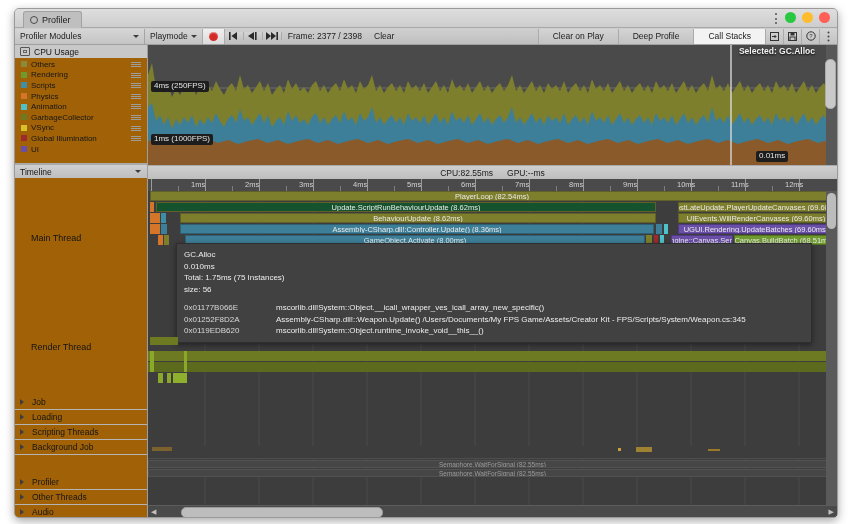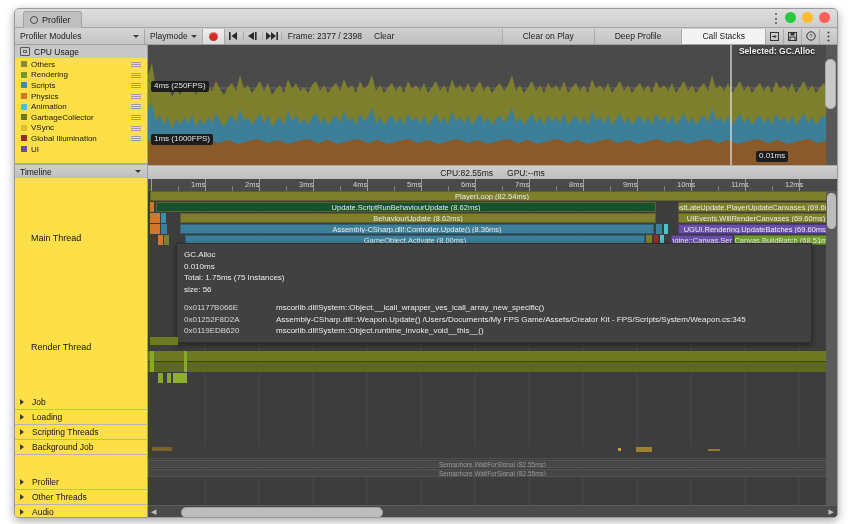--- a/index.html
+++ b/index.html
@@ -30,31 +30,31 @@
   .tb-modules .caret{position:absolute;right:5px;top:6px;}
   .tb-btn{height:15px;display:flex;align-items:center;gap:3px;padding:0 5px;border-right:1px solid #ababab;
           background:linear-gradient(#d4d4d4,#c2c2c2);box-sizing:border-box;white-space:nowrap;}
   .tb-plain{height:15px;display:flex;align-items:center;padding:0 6px;box-sizing:border-box;white-space:nowrap;}
   .recbtn{width:22px;display:flex;align-items:center;justify-content:center;background:linear-gradient(#efefef,#dcdcdc);}
   .rec{width:9px;height:9px;border-radius:50%;background:#d32b28;box-shadow:inset 0 1px 1px rgba(255,255,255,.5);}
   .navbtn{width:18px;display:flex;align-items:center;justify-content:center;font-size:8px;color:#2a2a2a;
           background:linear-gradient(#d4d4d4,#c2c2c2);border-right:1px solid #ababab;letter-spacing:-1px;}
   .tb-sep{flex:1;background:linear-gradient(#cfcfcf,#bfbfbf);height:15px;}
   .tb-right{display:flex;align-items:center;height:15px;}
-  .tb-tog{height:15px;display:flex;align-items:center;padding:0 20px;border-left:1px solid #ababab;
+  .tb-tog{height:15px;display:flex;align-items:center;padding:0 14px;border-left:1px solid #ababab;
           background:linear-gradient(#d4d4d4,#c2c2c2);box-sizing:border-box;white-space:nowrap;}
   .tb-tog.on{background:#f3f3f3;}
   .tb-icons{display:flex;align-items:center;gap:0;height:15px;margin-left:auto;}
   .ticon{width:17px;height:15px;display:flex;align-items:center;justify-content:center;
          border-left:1px solid #ababab;background:linear-gradient(#d4d4d4,#c2c2c2);}
   .ticon svg{display:block;}
 
   
   .body{display:flex;height:473px;}
-  .leftcol{width:133px;background:#fde047;border-right:1px solid #9d9d9d;box-sizing:border-box;}
+  .leftcol{width:133px;background:#a16207;border-right:1px solid #9d9d9d;box-sizing:border-box;}
   .rightcol{flex:1;position:relative;background:#3d3d3d;}
 
   
   .mod-header{height:13px;display:flex;align-items:center;gap:4px;padding-left:5px;font-size:8.5px;color:#141414;
               background:#c8c8c8;}
   .cpuicon{width:10px;height:9px;border:1px solid #555;border-radius:1px;position:relative;box-sizing:border-box;}
   .cpuicon::after{content:"";position:absolute;left:2px;top:2px;right:2px;bottom:2px;border:1px solid #666;}
   .legend{padding:1px 0 0 6px;}
   .leg{height:10.6px;display:flex;align-items:center;font-size:8px;color:#151515;position:relative;}
   .sw{width:6px;height:6px;margin-right:4px;flex:none;}

